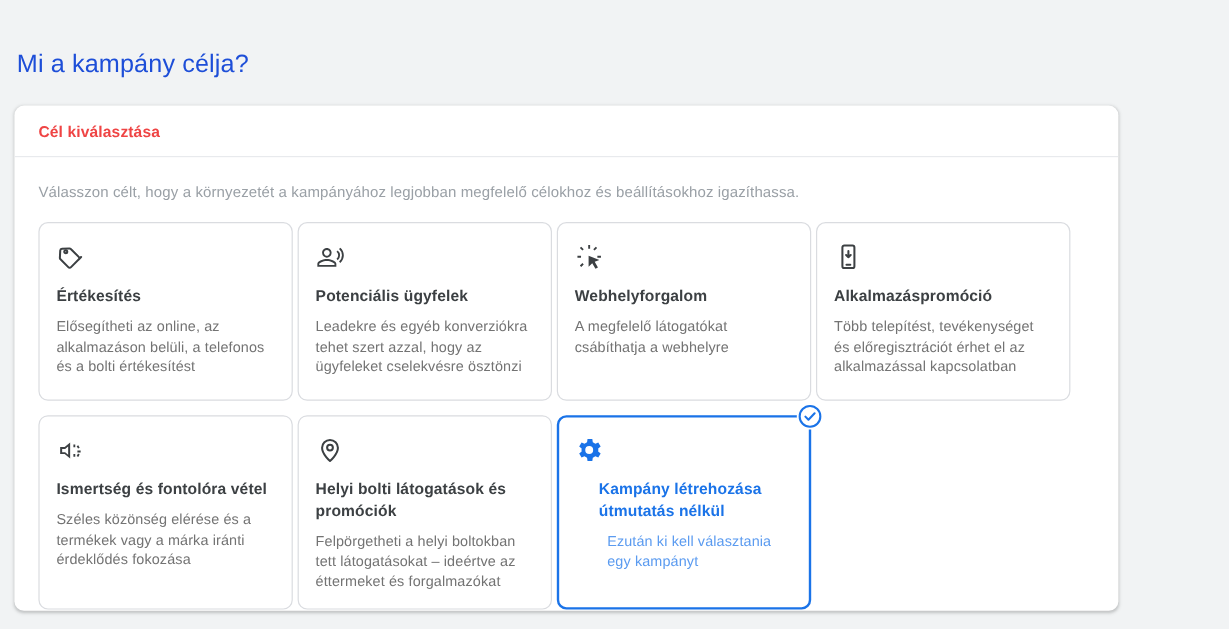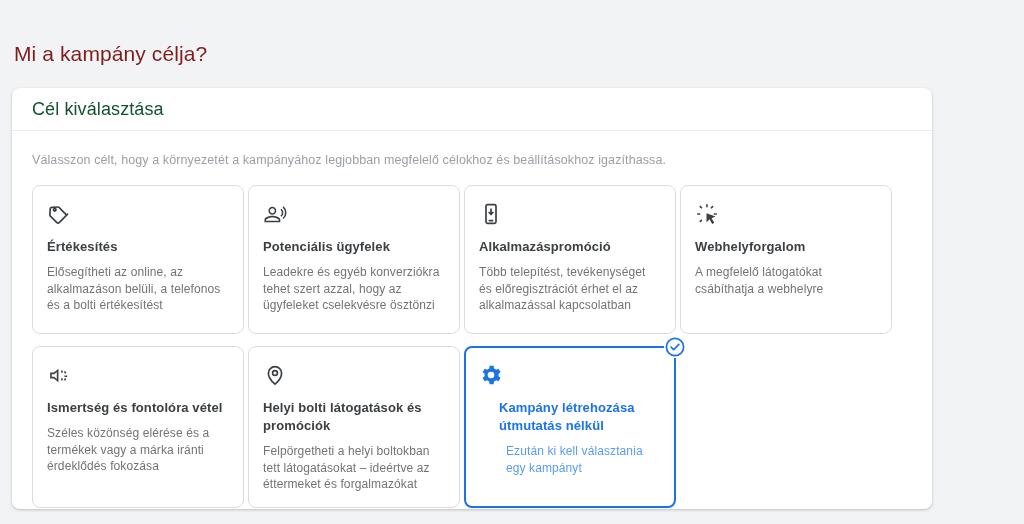--- a/index.html
+++ b/index.html
@@ -14,44 +14,44 @@
     position: relative;
     width: 1024px; height: 524px;
     background: #f1f3f4;
     overflow: hidden;
   }
   .page-title {
     position: absolute;
     left: 14px; top: 42px;
     font-size: 21px;
     font-weight: 400;
-    color: #7f1d1d;
+    color: #1d4ed8;
     letter-spacing: 0.1px;
     white-space: nowrap;
   }
   .panel {
     position: absolute;
     left: 12px; top: 88px;
     width: 920px; height: 421px;
     background: #ffffff;
     border-radius: 8px;
     box-shadow: 0 1px 2px 0 rgba(60,64,67,.18), 0 1px 3px 1px rgba(60,64,67,.08);
     overflow: hidden;
   }
   .panel-header {
     height: 43px;
     display: flex;
     align-items: center;
     padding-left: 20px;
     border-bottom: 1px solid #e8eaed;
   }
   .panel-header-title {
-    font-size: 18px;
-    font-weight: 400;
-    color: #14532d;
+    font-size: 13px;
+    font-weight: 700;
+    color: #ef4444;
     letter-spacing: 0.1px;
   }
   .panel-body {
     padding: 20px 20px 0 20px;
   }
   .intro {
     font-size: 12.5px;
     color: #9aa0a6;
     line-height: 18px;
     margin: 0 0 16px 0;
@@ -137,35 +137,35 @@
             <div class="card-desc">Elősegítheti az online, az alkalmazáson belüli, a telefonos és a bolti értékesítést</div>
           </div>
           <div class="card">
             <span class="card-icon"><svg viewBox="0 0 24 24" width="25" height="25" fill="currentColor">
                 <path d="M9 12.2c2.1 0 3.8-1.72 3.8-3.85S11.1 4.5 9 4.5 5.2 6.22 5.2 8.35 6.9 12.2 9 12.2Zm0-6.2c1.27 0 2.3 1.05 2.3 2.35S10.27 10.7 9 10.7s-2.3-1.05-2.3-2.35S7.73 6 9 6Zm0 7.3c-2.54 0-7.6 1.29-7.6 3.85v2.35h15.2v-2.35c0-2.56-5.06-3.85-7.6-3.85Zm6.1 4.7H2.9v-.85c0-.62 2.95-2.35 6.1-2.35s6.1 1.73 6.1 2.35v.85Zm1.62-10.52a3.6 3.6 0 0 1 0 5.64l1.02 1.1a5.1 5.1 0 0 0 0-7.84l-1.02 1.1Zm2.04-2.2a6.6 6.6 0 0 1 0 10.04l1.02 1.1a8.1 8.1 0 0 0 0-12.24l-1.02 1.1Z"></path>
               </svg></span>
             <div class="card-title">Potenciális ügyfelek</div>
             <div class="card-desc">Leadekre és egyéb konverziókra tehet szert azzal, hogy az ügyfeleket cselekvésre ösztönzi</div>
           </div>
           <div class="card">
+            <span class="card-icon"><svg viewBox="0 0 24 24" width="24" height="24" fill="currentColor">
+                <path d="M11.17 2.2h1.6v3h-1.6v-3Zm6.33 1.33 1.13 1.13-2.12 2.12-1.13-1.13 2.12-2.12ZM5.34 3.53 7.46 5.65 6.33 6.78 4.21 4.66 5.34 3.53ZM2.2 11.2h3v1.6h-3v-1.6Zm16.6 0h3v1.6h-3v-1.6ZM6.33 17.2l1.13 1.13-2.12 2.12-1.13-1.13L6.33 17.2Z"></path>
+                <path d="m11.5 11.2 9 3.4-3.9 1.55 2.7 4.68-2.08 1.2-2.7-4.68-3.02 2.9V11.2Z"></path>
+              </svg></span>
+            <div class="card-title">Webhelyforgalom</div>
+            <div class="card-desc">A megfelelő látogatókat csábíthatja a webhelyre</div>
+          </div>
+          <div class="card">
             <span class="card-icon"><svg viewBox="0 0 24 24" width="24" height="24" fill="none" stroke="currentColor" stroke-width="1.7" stroke-linecap="round" stroke-linejoin="round">
                 <rect x="7" y="2.6" width="10" height="18.8" rx="1.6"></rect>
                 <path d="M12 7.2v5.2m0 0-1.9-1.9M12 12.4l1.9-1.9"></path>
                 <path d="M10.4 18.6h3.2"></path>
               </svg></span>
             <div class="card-title">Alkalmazáspromóció</div>
             <div class="card-desc">Több telepítést, tevékenységet és előregisztrációt érhet el az alkalmazással kapcsolatban</div>
-          </div>
-          <div class="card">
-            <span class="card-icon"><svg viewBox="0 0 24 24" width="24" height="24" fill="currentColor">
-                <path d="M11.17 2.2h1.6v3h-1.6v-3Zm6.33 1.33 1.13 1.13-2.12 2.12-1.13-1.13 2.12-2.12ZM5.34 3.53 7.46 5.65 6.33 6.78 4.21 4.66 5.34 3.53ZM2.2 11.2h3v1.6h-3v-1.6Zm16.6 0h3v1.6h-3v-1.6ZM6.33 17.2l1.13 1.13-2.12 2.12-1.13-1.13L6.33 17.2Z"></path>
-                <path d="m11.5 11.2 9 3.4-3.9 1.55 2.7 4.68-2.08 1.2-2.7-4.68-3.02 2.9V11.2Z"></path>
-              </svg></span>
-            <div class="card-title">Webhelyforgalom</div>
-            <div class="card-desc">A megfelelő látogatókat csábíthatja a webhelyre</div>
           </div>
           <div class="card row2">
             <span class="card-icon"><svg viewBox="0 0 24 24" width="25" height="25" fill="currentColor">
                 <path d="M3 9.2v5.6h3.6l4.4 3.6V5.6L6.6 9.2H3Zm6.4-.5v6.6l-2.4-2H4.6V10.7h2.4l2.4-2Z"></path>
                 <path d="M13.6 7.1h1.5v2.2h-1.5V7.1Zm0 7.6h1.5v2.2h-1.5v-2.2Zm2.6-6.2 1.3-.75 1.1 1.9-1.3.75-1.1-1.9Zm0 7.8 1.1-1.9 1.3.75-1.1 1.9-1.3-.75Zm.6-4.3h2.6v1.5h-2.6v-1.5Z"></path>
               </svg></span>
             <div class="card-title">Ismertség és fontolóra vétel</div>
             <div class="card-desc">Széles közönség elérése és a termékek vagy a márka iránti érdeklődés fokozása</div>
           </div>
           <div class="card row2">

